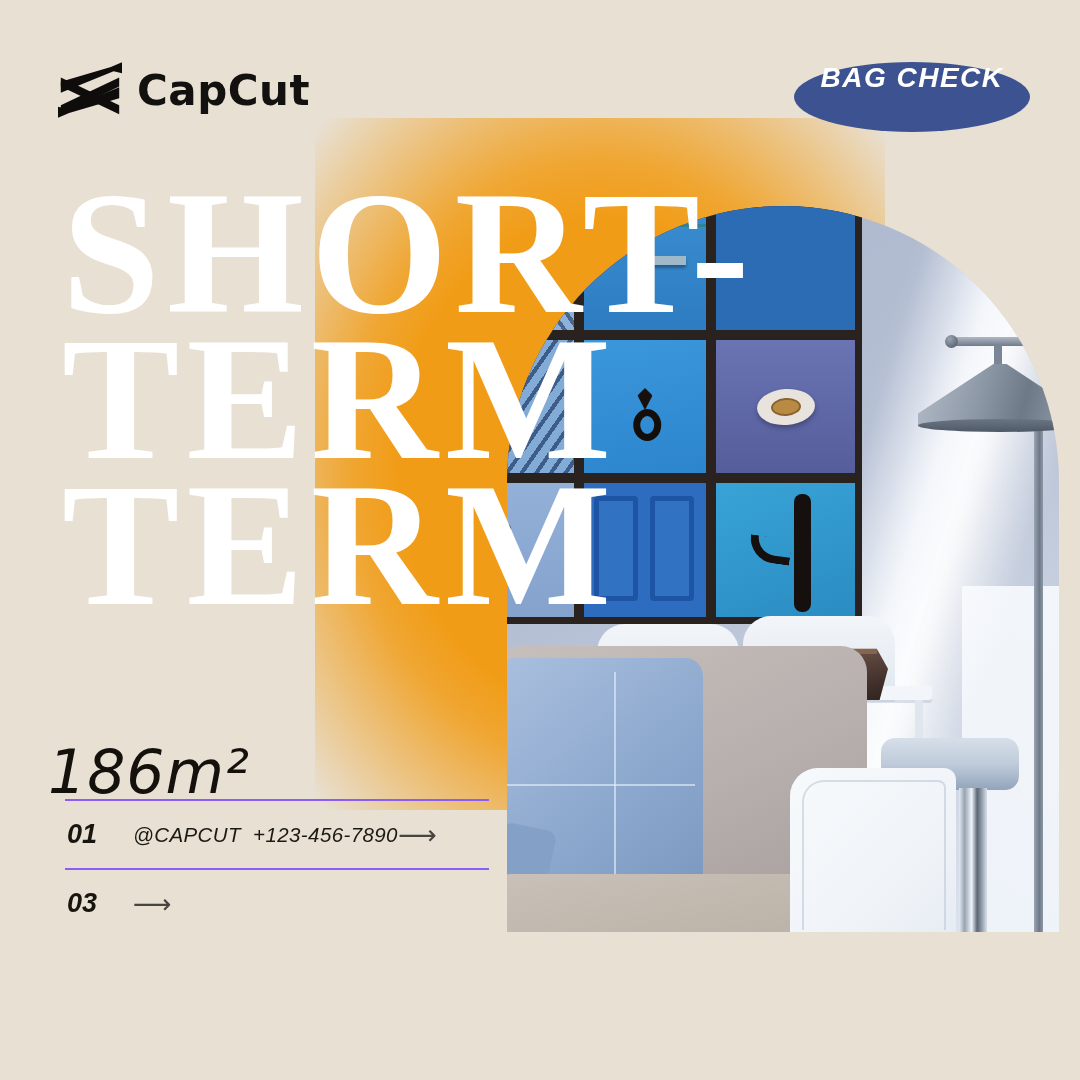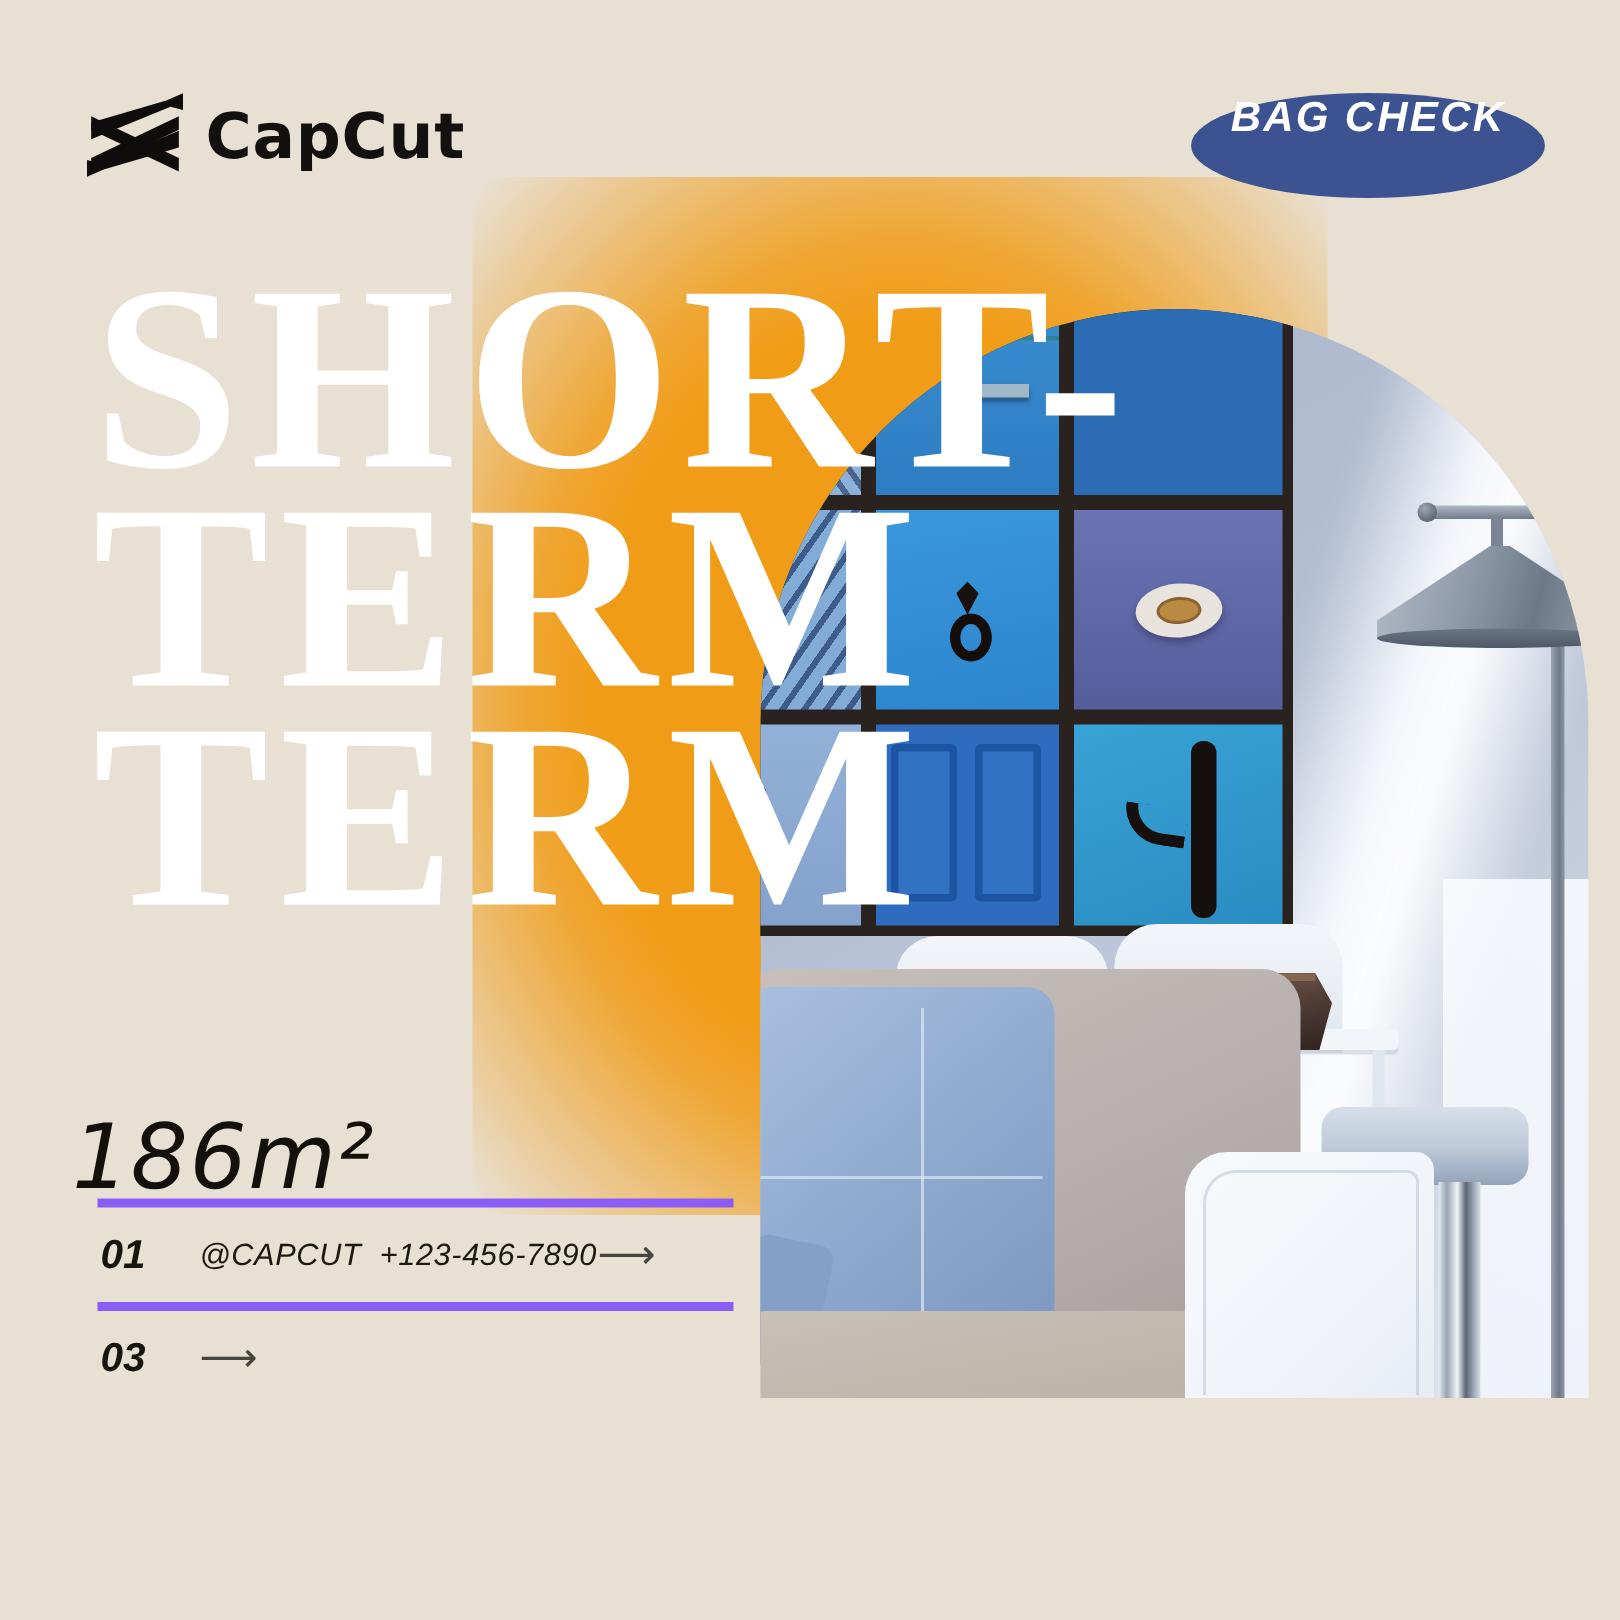--- a/index.html
+++ b/index.html
@@ -105,21 +105,21 @@
 
   
   .title { position:absolute; left:62px; top:180px; z-index:5; }
   .title span { display:block; font-family:"Liberation Serif", serif; font-weight:bold;
           font-size:176px; line-height:146px; letter-spacing:7px; color:#ffffff; white-space:nowrap; }
 
   
   .area { position:absolute; left:48px; top:716px; z-index:4; font-family:"DejaVu Sans", sans-serif;
           font-style:oblique; font-size:60px; line-height:72px; color:#14110d; letter-spacing:1px;margin-top:20px; }
   .contact-list { position:absolute; left:65px; top:799px; width:424px; z-index:4; border-bottom:2px solid #46443e; }
-  .contact-row { display:flex; align-items:center; height:69px; border-top:6px solid #8b5cf6; padding:12px 2px; }
+  .contact-row { display:flex; align-items:center; height:69px; border-top:2px solid #8b5cf6; padding:12px 2px; }
   .row-index { width:66px; font-style:italic; font-weight:600; font-size:27px; color:#17150f; }
   .row-text  { flex:1; font-style:italic; font-weight:500; font-size:20.5px; letter-spacing:.4px; color:#1b1913; }
   .row-arrow { font-family:"DejaVu Sans", sans-serif; font-size:27px; color:#47453f; margin-right:50px; }
 </style>
 </head>
 <body>
 
 <div class="canvas">
 
   <div class="brand">

